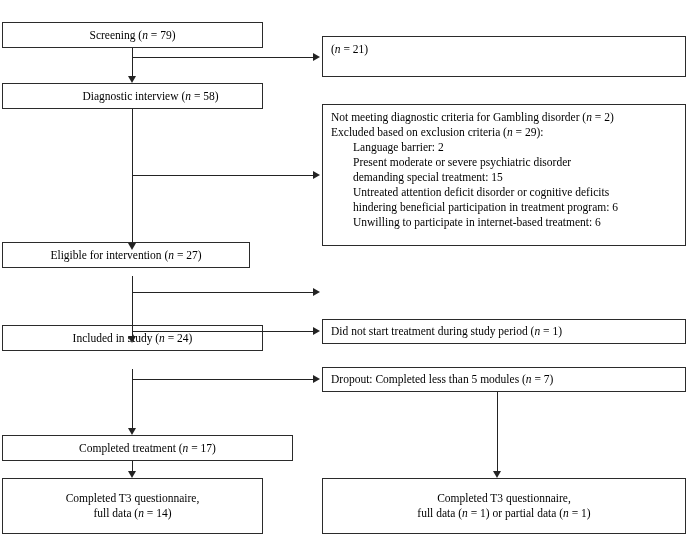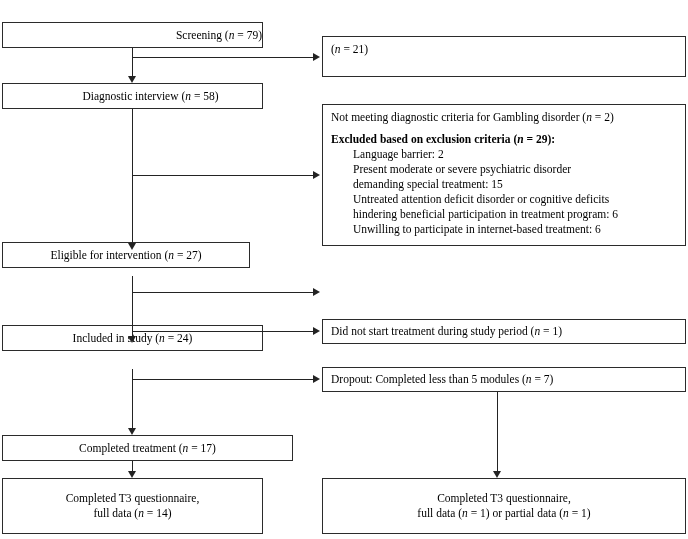--- a/index.html
+++ b/index.html
@@ -30,21 +30,21 @@
     justify-content: center;
     text-align: center;
   }
   .box.left {
     padding: 5px 6px 5px 8px;
     text-align: left;
   }
   .box .lines { width: 100%; }
   .ln { display: block; white-space: nowrap; }
   .ln.indent { padding-left: 22px; }
-  .ln.gap { margin-top: 7px; font-weight: bold; }
+  .ln.gap { margin-top: 0; }
   em.it {
     font-style: italic;
   }
   
   .vline {
     position: absolute;
     width: 1px;
     background: #232323;
   }
   .hline {
@@ -65,21 +65,21 @@
     border-top: 4.5px solid transparent;
     border-bottom: 4.5px solid transparent;
     border-left: 7px solid #232323;
   }
 </style>
 </head>
 <body>
 
 <div id="canvas">
 
-  <div class="box center" style="left:2px; top:22px; width:261px; height:26px;justify-content:flex-end;">
+  <div class="box center" style="left:2px; top:22px; width:261px; height:26px;">
     <span>Screening (<em class="it">n</em> = 79)</span>
   </div>
 
   <div class="box center" style="left:2px; top:83px; width:261px; height:26px;padding-left:36px;">
     <span>Diagnostic interview (<em class="it">n</em> = 58)</span>
   </div>
 
   <div class="box center" style="left:2px; top:242px; width:248px; height:26px;">
     <span>Eligible for intervention (<em class="it">n</em> = 27)</span>
   </div>

